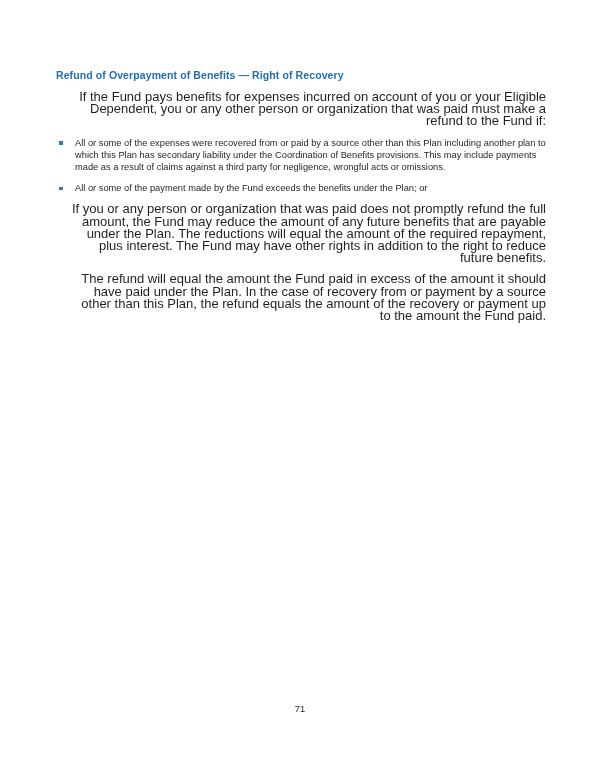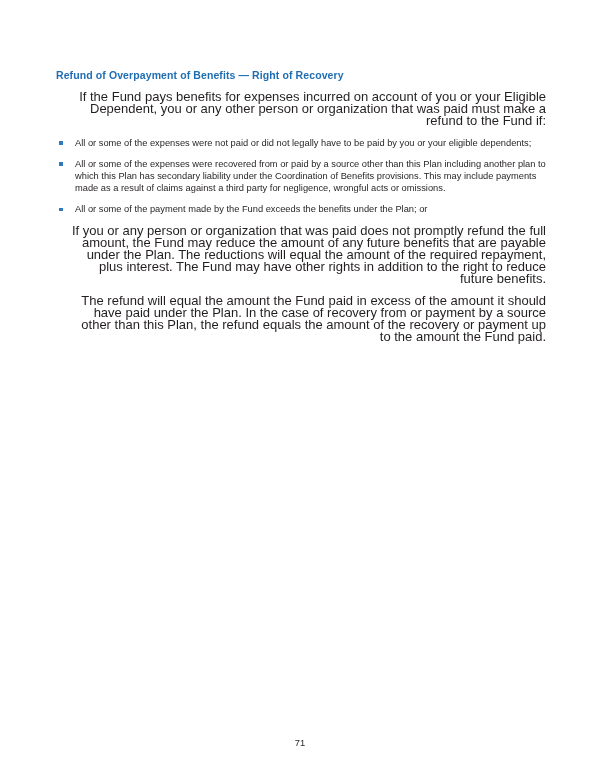--- a/index.html
+++ b/index.html
@@ -67,43 +67,39 @@
     top: 4.5px;
     width: 3.5px;
     height: 3.5px;
     background: #2f79bd;
     display: block;
   }
   #page-number {
     position: absolute;
     left: 0;
     right: 0;
-    top: 738px;
+    top: 704px;
     text-align: center;
     font-size: 9.3px;
     color: #231f20;
     font-family: "Liberation Sans", sans-serif;
   }
 </style>
 </head>
 <body>
 
 <div id="page">
 
   <div id="content">
 
     <h2 class="section-heading">Refund of Overpayment of Benefits — Right of Recovery</h2>
 
     <p class="body-para">If the Fund pays benefits for expenses incurred on account of you or your Eligible Dependent, you or any other person or organization that was paid must make a refund to the Fund if:</p>
 
     <ul class="bullet-list">
-      <li>
-        <span class="bullet-marker"></span>
-        <span>All or some of the expenses were not paid or did not legally have to be paid by you or your eligible dependents;</span>
-      </li>
       <li>
         <span class="bullet-marker"></span>
         <span>All or some of the expenses were recovered from or paid by a source other than this Plan including another plan to which this Plan has secondary liability under the Coordination of Benefits provisions. This may include payments made as a result of claims against a third party for negligence, wrongful acts or omissions.</span>
       </li>
       <li>
         <span class="bullet-marker"></span>
         <span>All or some of the payment made by the Fund exceeds the benefits under the Plan; or</span>
       </li>
     </ul>
 

